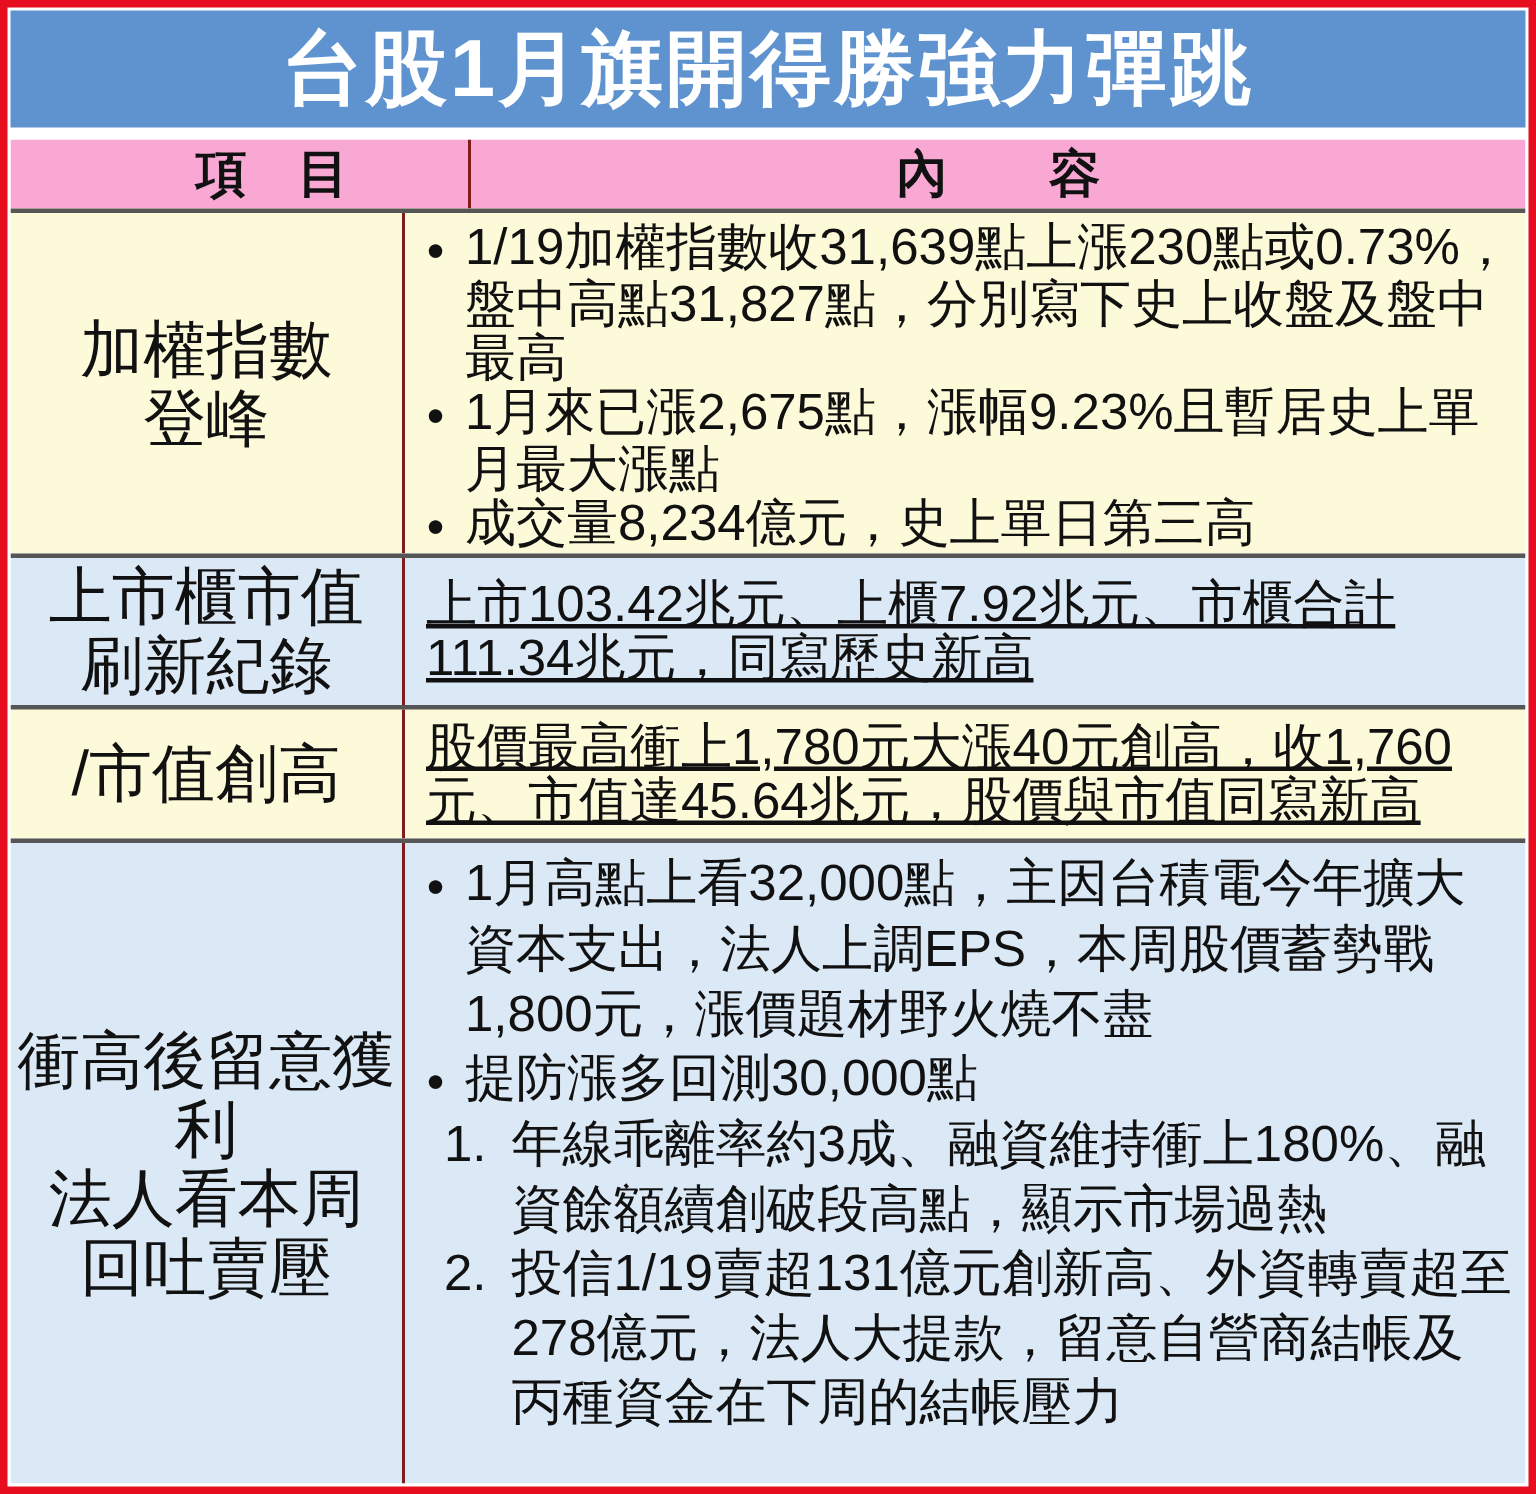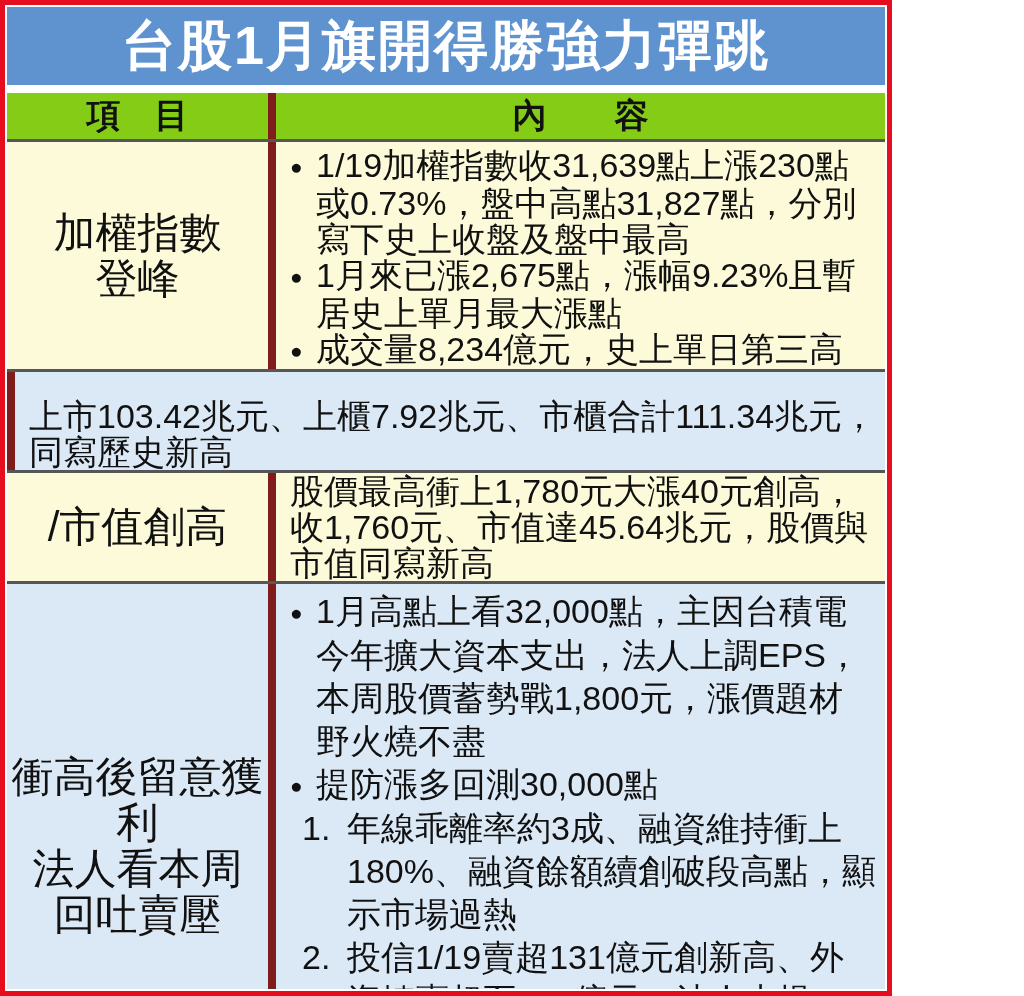--- a/index.html
+++ b/index.html
@@ -1,46 +1,46 @@
 <!DOCTYPE html>
 <html><head>
 <meta charset="utf-8">
 <style>
   html, body { margin:0; padding:0; background:#ffffff; }
   body { width:1024px; height:996px; font-family:"Liberation Sans", sans-serif; }
   .frame {
-    box-sizing:border-box; width:892px; height:996px;
+    box-sizing:border-box; width:1024px; height:996px;
     border:5px solid #e60d1e; background:#ffffff; padding:2px;
     display:flex; flex-direction:column;
   }
   .title-bar {
     height:78px; flex:0 0 78px; background:#5e93d0;
     display:flex; align-items:center; justify-content:center;
     overflow:hidden;
   }
   .title-bar span {
     color:#ffffff; font-weight:bold; font-size:54px; letter-spacing:2px;
     white-space:nowrap;
   }
   .table { flex:1; display:flex; flex-direction:column; margin-top:8px; overflow:hidden; }
   .thead {
-    flex:0 0 44px; display:flex; background:#84cc16;
-    font-weight:bold; font-size:34px; color:#111;
+    flex:0 0 44px; display:flex; background:#f9a8d4;
+    font-weight:bold; font-size:34px; color:#111;padding-left:44px;
   }
   .col-item { width:261px; flex:0 0 261px; display:flex; flex-direction:column;
     align-items:center; justify-content:center; text-align:center; overflow:hidden; }
-  .col-content { flex:1; border-left:8px solid #7f1d1d; overflow:hidden; }
+  .col-content { flex:1; border-left:2px solid #7f1d1d; overflow:hidden; }
   .thead .col-content { display:flex; align-items:center; justify-content:center; }
   .row { display:flex; border-top:3px solid #565656; }
   .row-yellow { background:#fcfad8; }
   .row-blue  { background:#dbe8f5; }
   .row .col-item { font-size:42px; line-height:46px; color:#111; }
   .row .col-content { font-size:34px; line-height:36px; color:#111;
     padding:5px 8px 0 14px; box-sizing:border-box; }
-  .row .col-content.vcenter { display:flex; flex-direction:column; justify-content:flex-end; padding-top:0; }
+  .row .col-content.vcenter { display:flex; flex-direction:column; justify-content:center; padding-top:0;text-decoration:underline; }
   .r1 { flex:0 0 223px; }
   .r2 { flex:0 0 98px; }
   .r3 { flex:0 0 86px; }
   .r4 { flex:1; }
   .r4 .col-content { line-height:43px; padding-top:6px; }
   .pi { padding-left:26px; text-indent:-26px; }
   .pi .pfx { display:inline-block; width:26px; text-indent:0; }
   .pi.b .pfx { font-size:21px; vertical-align:3px; }
   .pi.n { padding-left:57px; text-indent:-45px; }
   .pi.n .pfx { width:45px; }
@@ -67,20 +67,24 @@
         <div>登峰</div>
       </div>
       <div class="col-content">
         <div class="pi b"><span class="pfx">●</span><span>1/19加權指數收31,639點上漲230點或0.73%，盤中高點31,827點，分別寫下史上收盤及盤中最高</span></div>
         <div class="pi b"><span class="pfx">●</span><span>1月來已漲2,675點，漲幅9.23%且暫居史上單月最大漲點</span></div>
         <div class="pi b"><span class="pfx">●</span><span>成交量8,234億元，史上單日第三高</span></div>
       </div>
     </div>
 
     <div class="row row-blue r2">
+      <div class="col-item">
+        <div>上市櫃市值</div>
+        <div>刷新紀錄</div>
+      </div>
       <div class="col-content vcenter">
         <div>上市103.42兆元、上櫃7.92兆元、市櫃合計111.34兆元，同寫歷史新高</div>
       </div>
     </div>
 
     <div class="row row-yellow r3">
       <div class="col-item">
         <div>/市值創高</div>
       </div>
       <div class="col-content vcenter">

